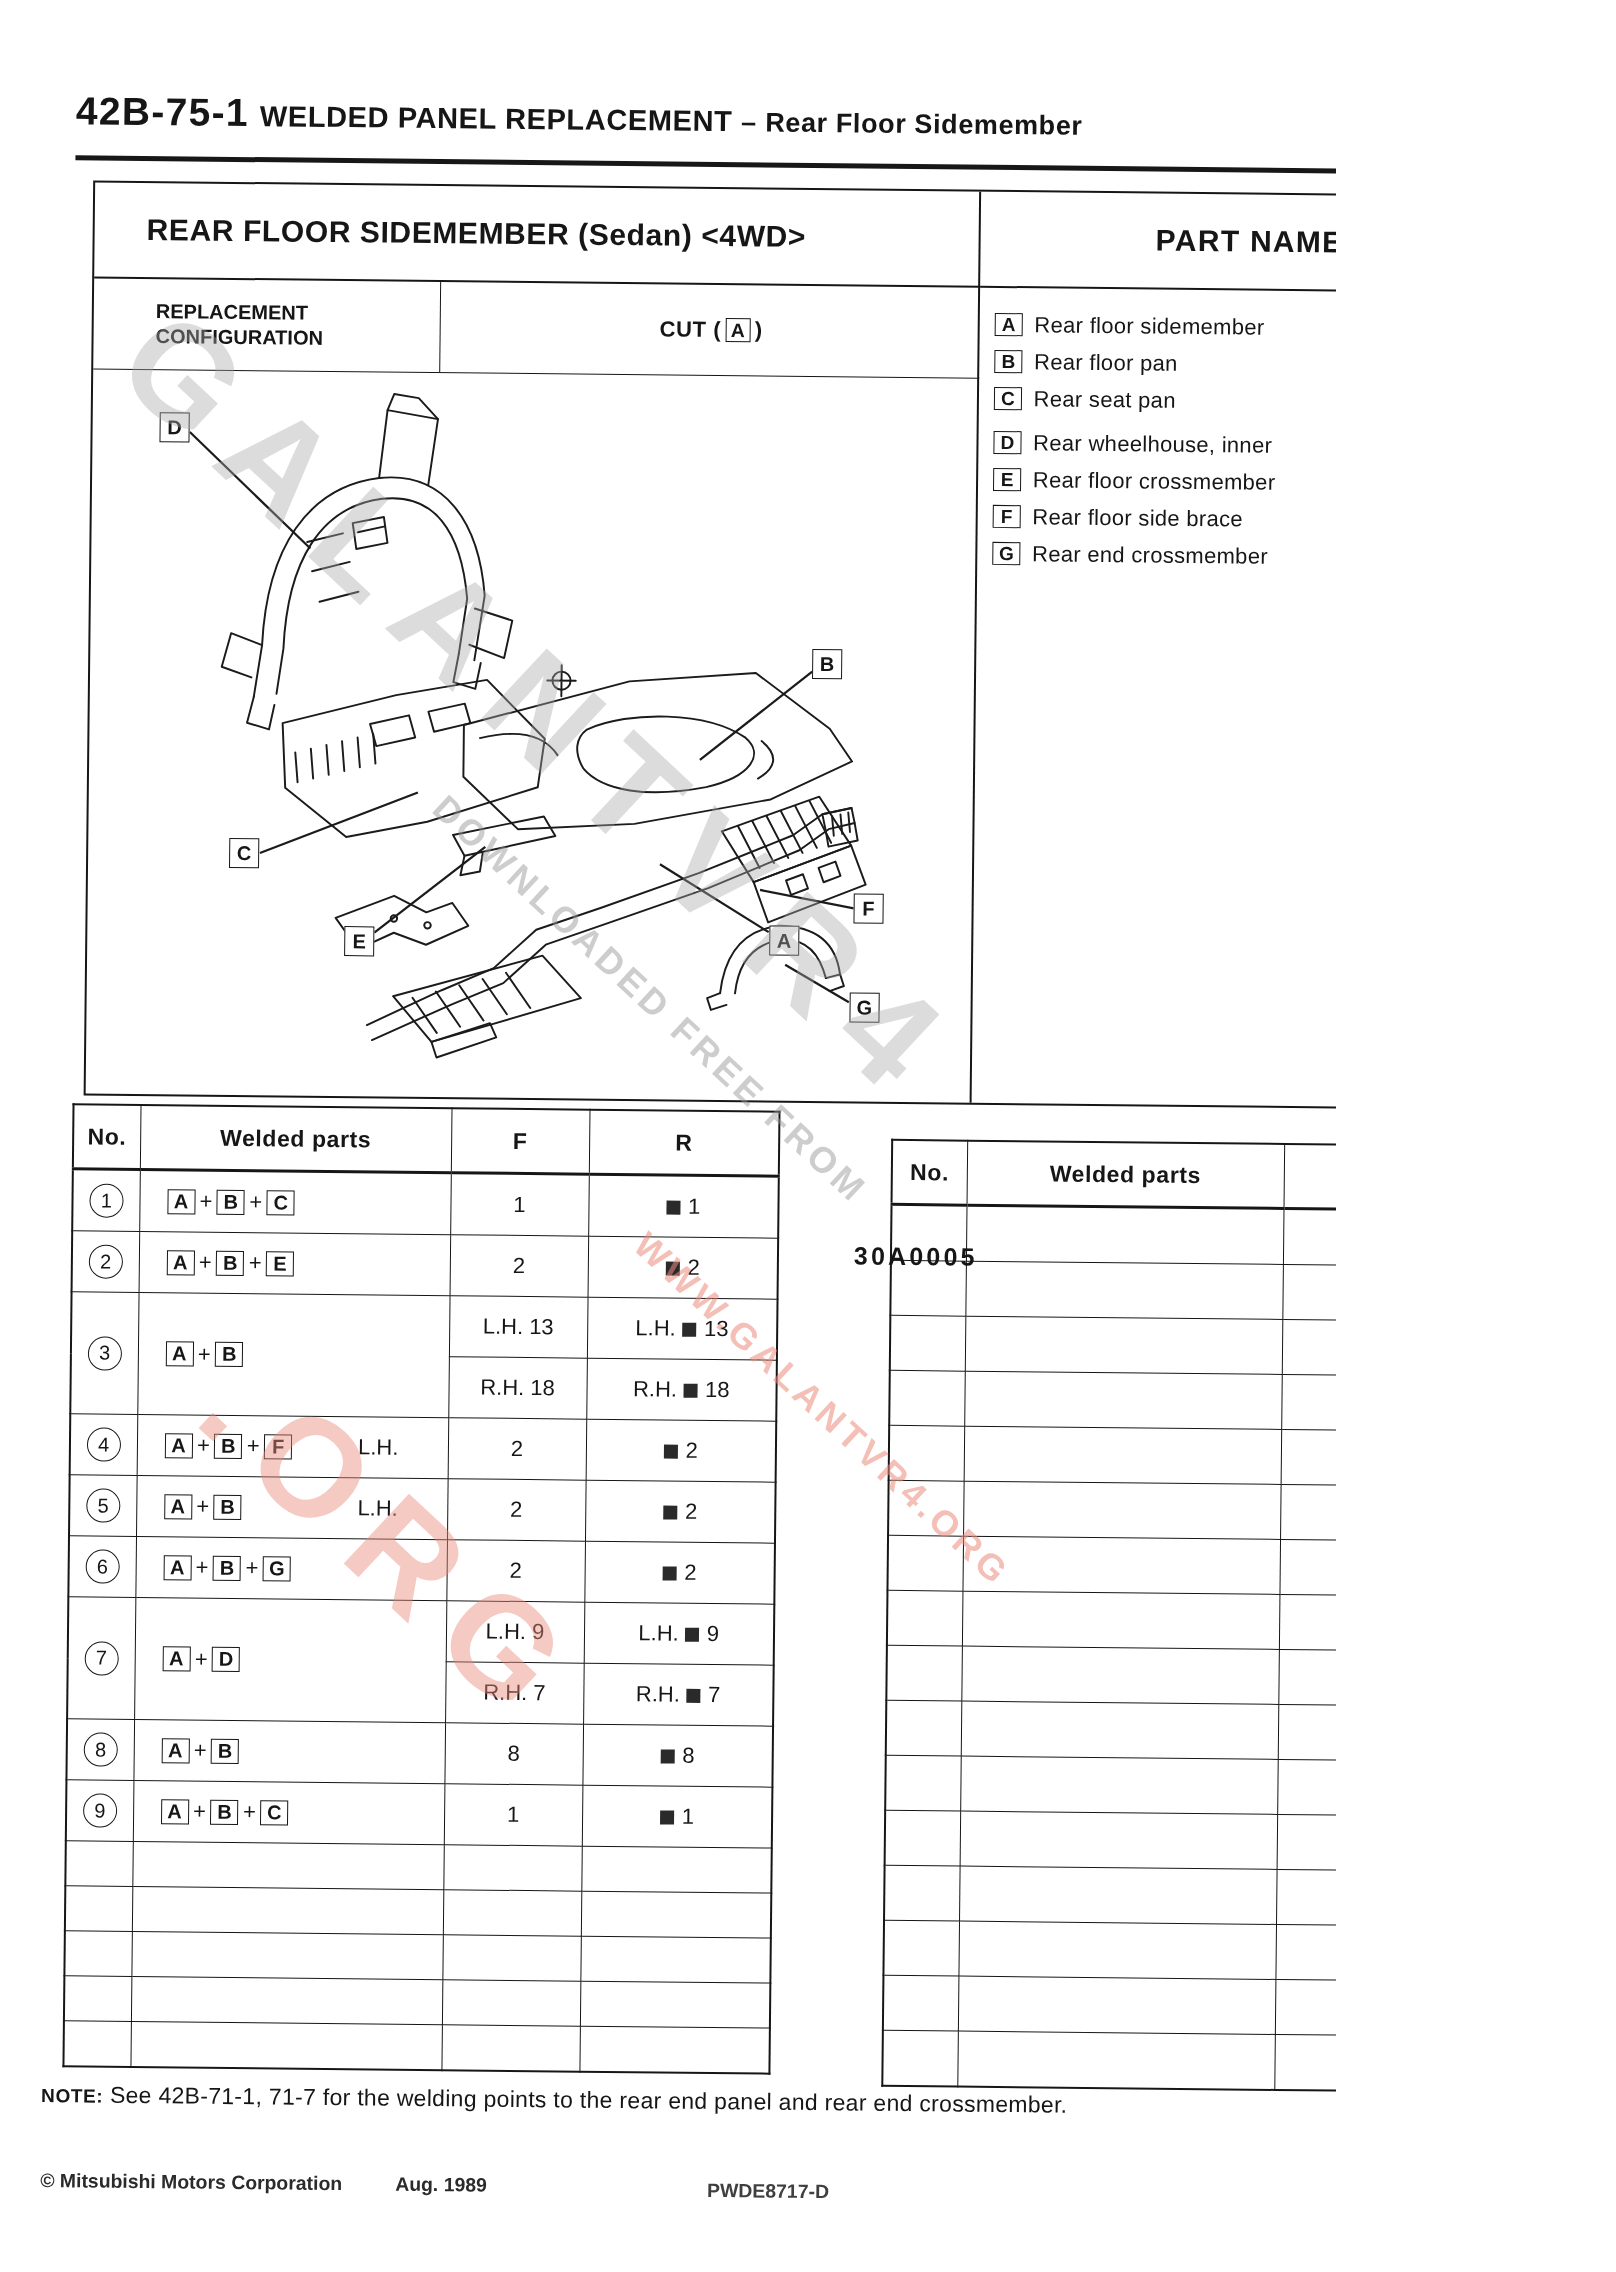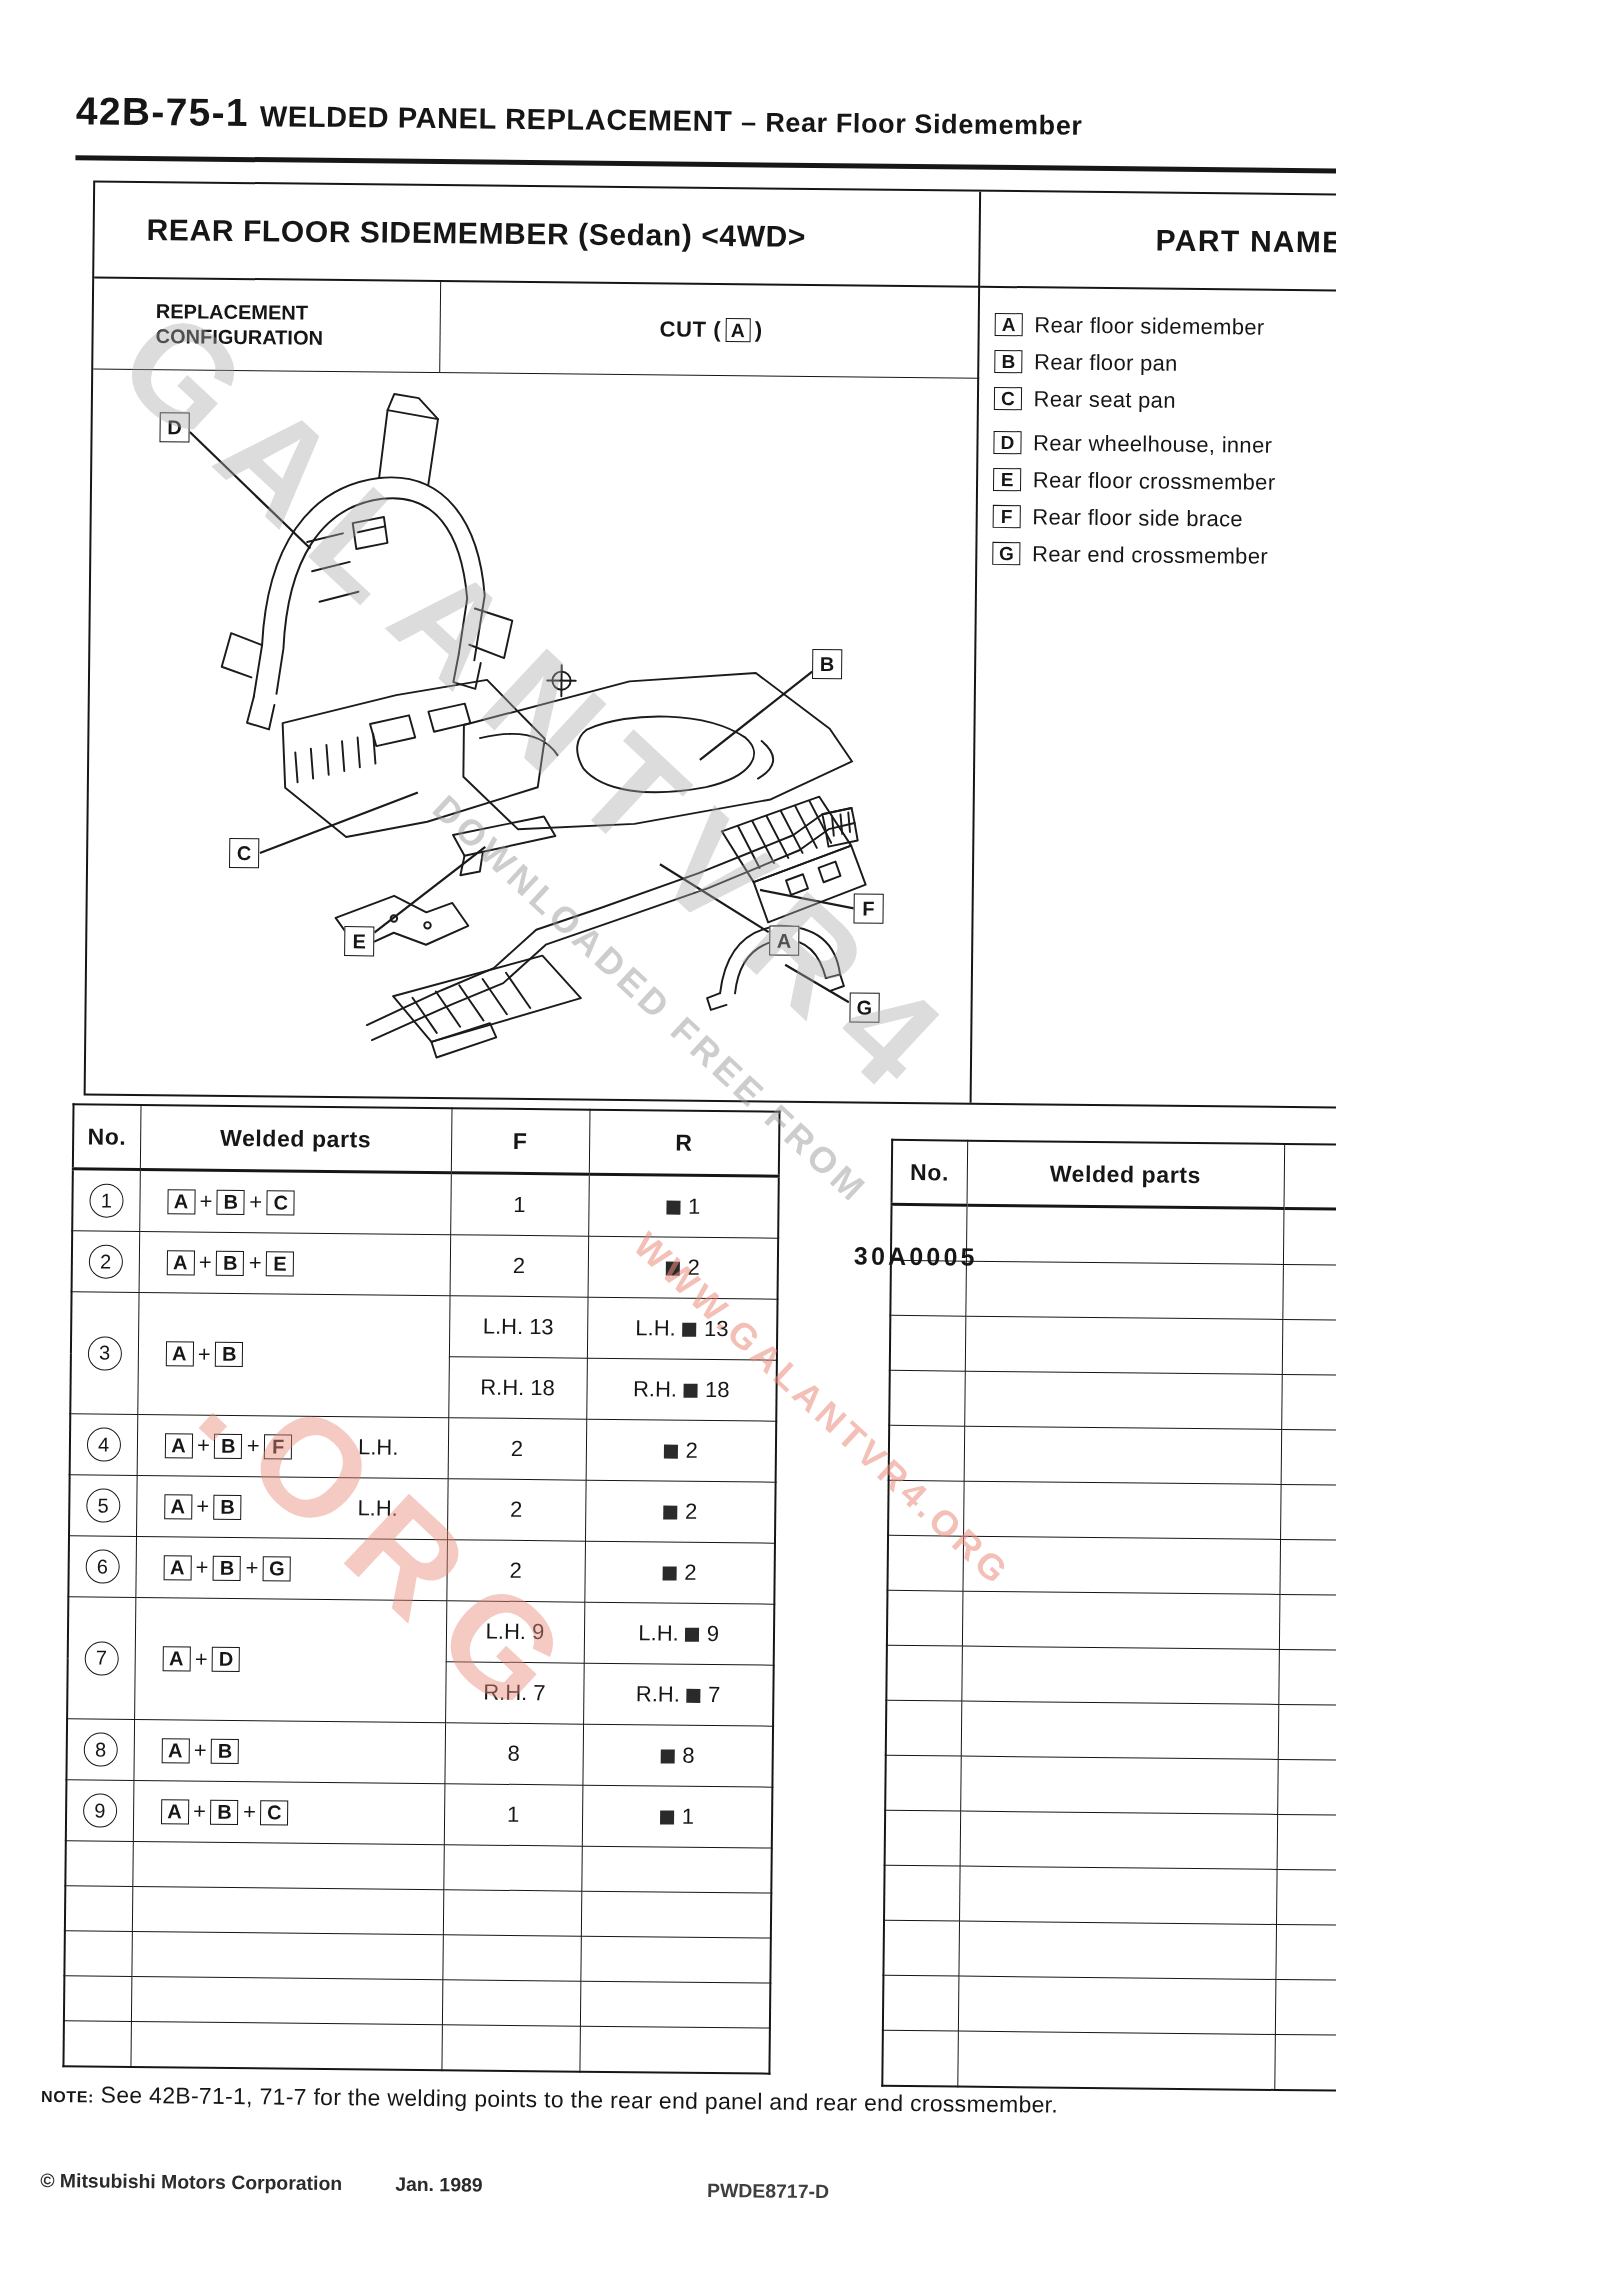--- a/index.html
+++ b/index.html
@@ -59,21 +59,21 @@
   .cn{width:34px;height:34px;border:1.9px solid #161616;border-radius:50%;display:inline-flex;align-items:center;justify-content:center;
       font-size:20px;box-sizing:border-box;}
   .parts-line{display:flex;align-items:center;width:100%;padding-left:27px;box-sizing:border-box;}
   .parts-line .bx{font-size:20px;min-width:17px;border-width:1.9px;}
   .plus{font-size:22px;margin:0 4.5px;}
   .side{margin-left:auto;margin-right:49px;font-size:22px;}
   .sq{width:14.3px;height:14.3px;background:#2a2a2a;display:inline-block;vertical-align:-1.3px;margin-right:7.8px;}
 
   
   .note{position:absolute;left:62px;top:2081px;font-size:23px;letter-spacing:0.3px;white-space:nowrap;}
-  .note b{font-size:16px;letter-spacing:0.6px;margin-top:42px;}
+  .note b{font-size:19px;letter-spacing:0.6px;margin-top:42px;}
   .foot{position:absolute;left:62px;top:2169px;font-size:19.4px;font-weight:bold;color:#2b2b2b;white-space:nowrap;}
   .foot .f-date{position:absolute;left:355px;top:0;}
   .foot .f-code{position:absolute;left:667px;top:2.6px;opacity:.9;}
 
   
   .wm{position:absolute;pointer-events:none;font-weight:bold;white-space:nowrap;transform-origin:0 0;}
   .wm-big1{left:198px;top:279px;transform:rotate(43deg);font-size:139px;letter-spacing:26px;color:rgba(168,168,168,.40);}
   .wm-big2{left:279px;top:1328px;transform:rotate(43deg);font-size:139px;letter-spacing:26px;color:rgba(233,138,122,.45);}
   .wm-sm1{left:453px;top:787px;transform:rotate(43deg);font-size:36px;letter-spacing:4.5px;color:rgba(150,150,150,.48);}
   .wm-sm2{left:654px;top:1224px;transform:rotate(43deg);font-size:36px;letter-spacing:4.5px;color:rgba(233,138,122,.55);}
@@ -503,21 +503,21 @@
           </tr>
         </tbody>
     </table>
 
     <div class="note">
       <b>NOTE:</b>
       <span>See 42B-71-1, 71-7 for the welding points to the rear end panel and rear end crossmember.</span>
     </div>
     <div class="foot">
       <span>© Mitsubishi Motors Corporation</span>
-      <span class="f-date">Jan. 1989</span>
+      <span class="f-date">Aug. 1989</span>
       <span class="f-code">PWDE8717-D</span>
     </div>
   </div>
 
   <div class="wm wm-big1">GALANTVR4</div>
   <div class="wm wm-big2">.ORG</div>
   <div class="wm wm-sm1">DOWNLOADED FREE FROM</div>
   <div class="wm wm-sm2">WWW.GALANTVR4.ORG</div>
   <div class="wm-corner">GalantVR4.org</div>
 </div>

